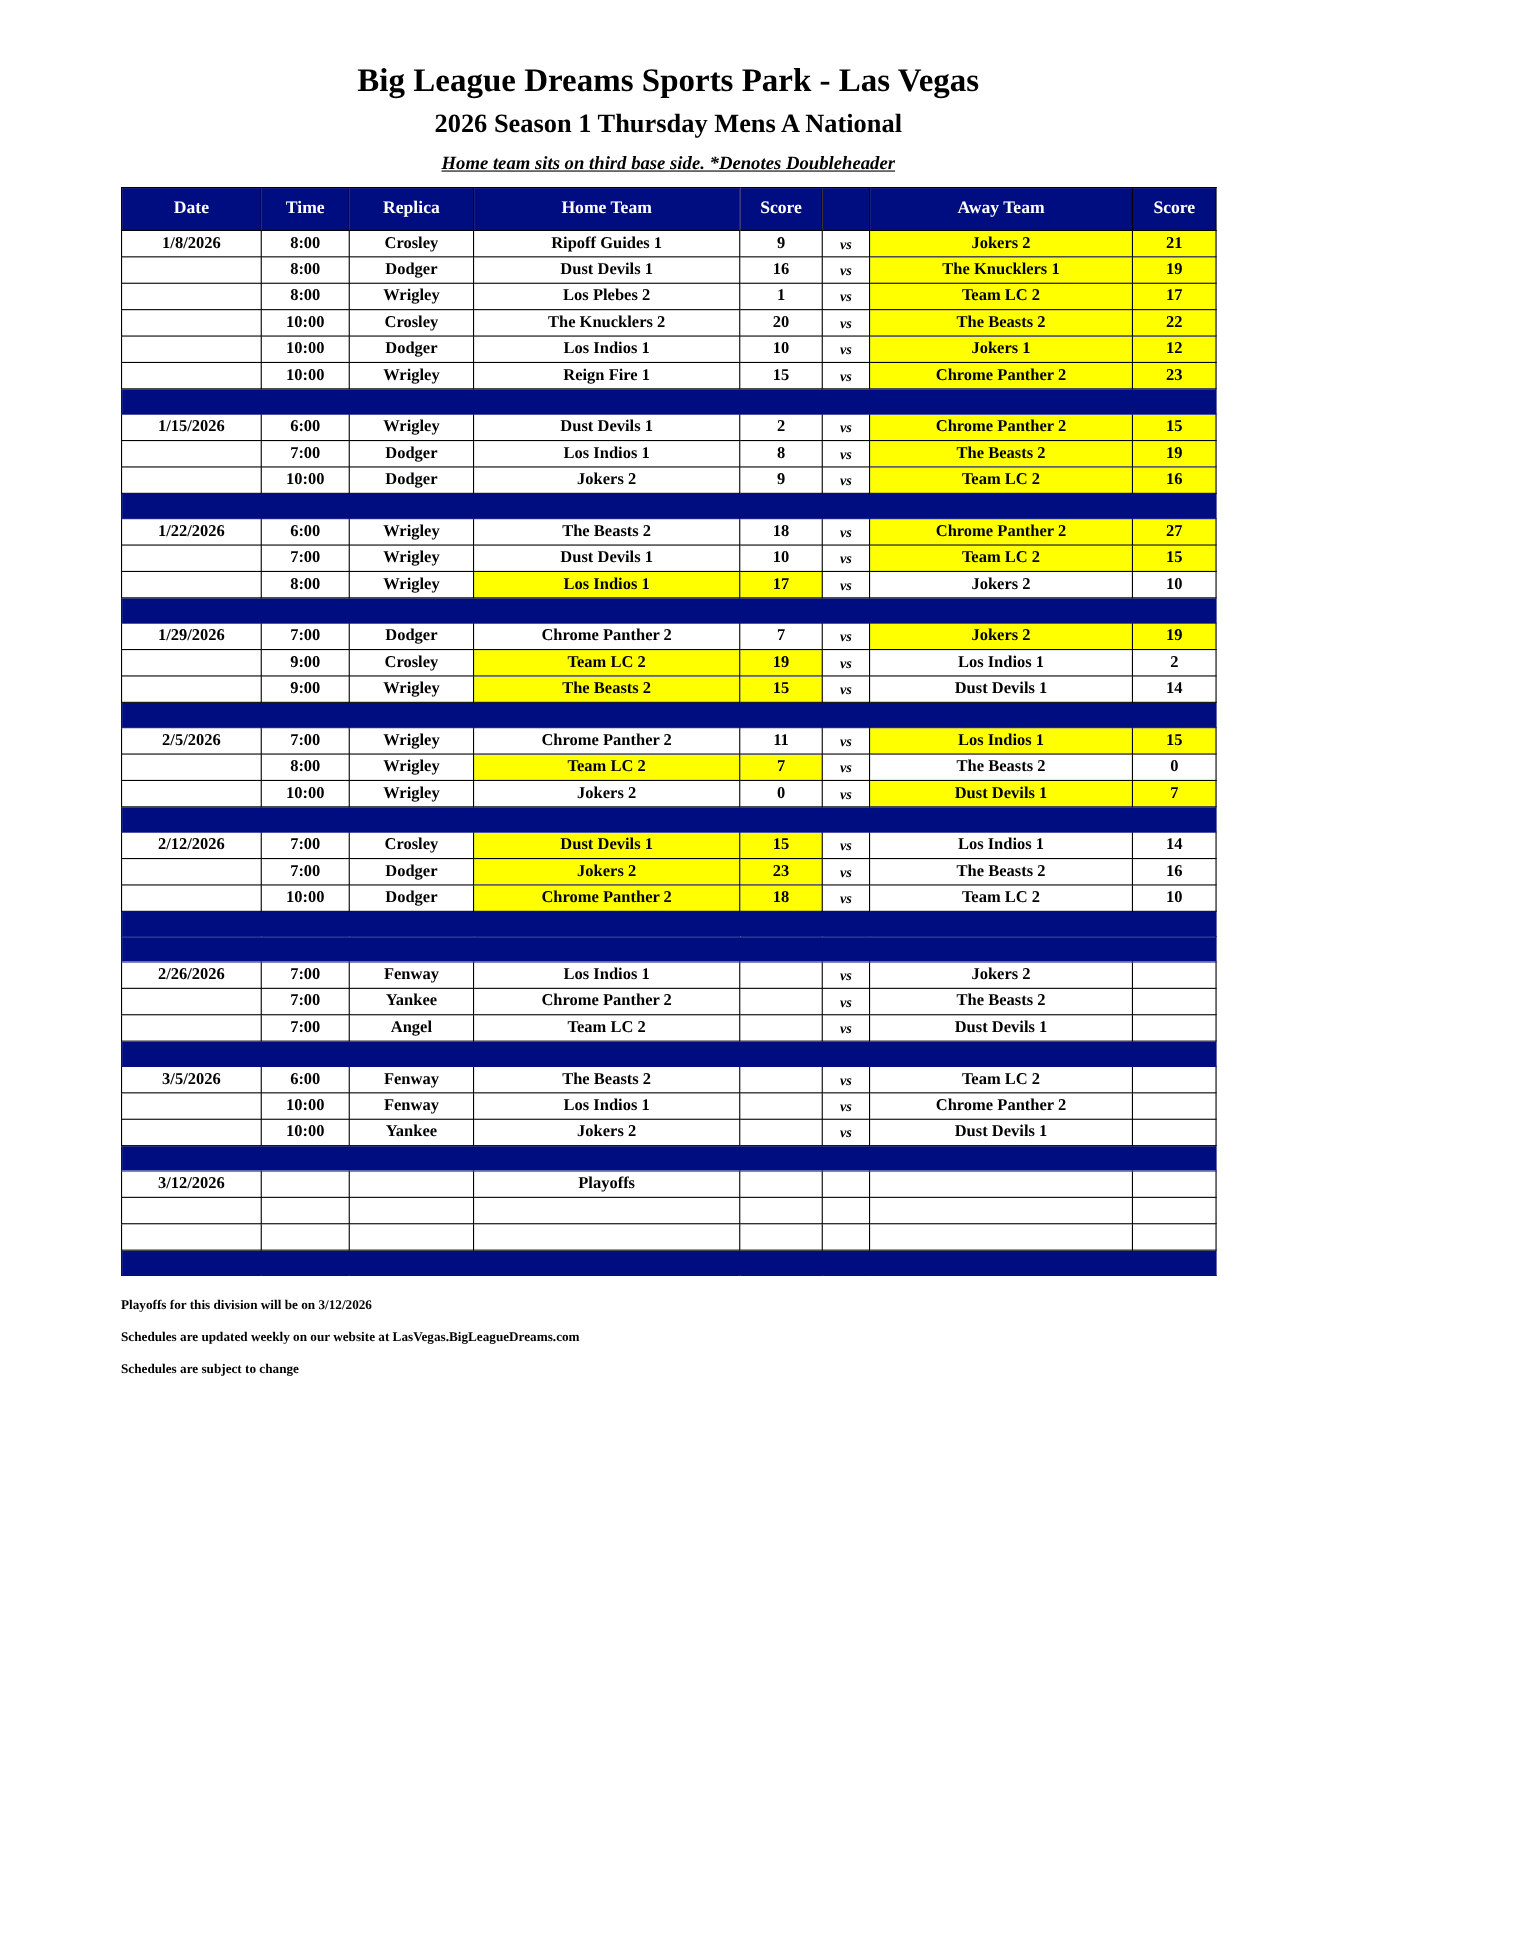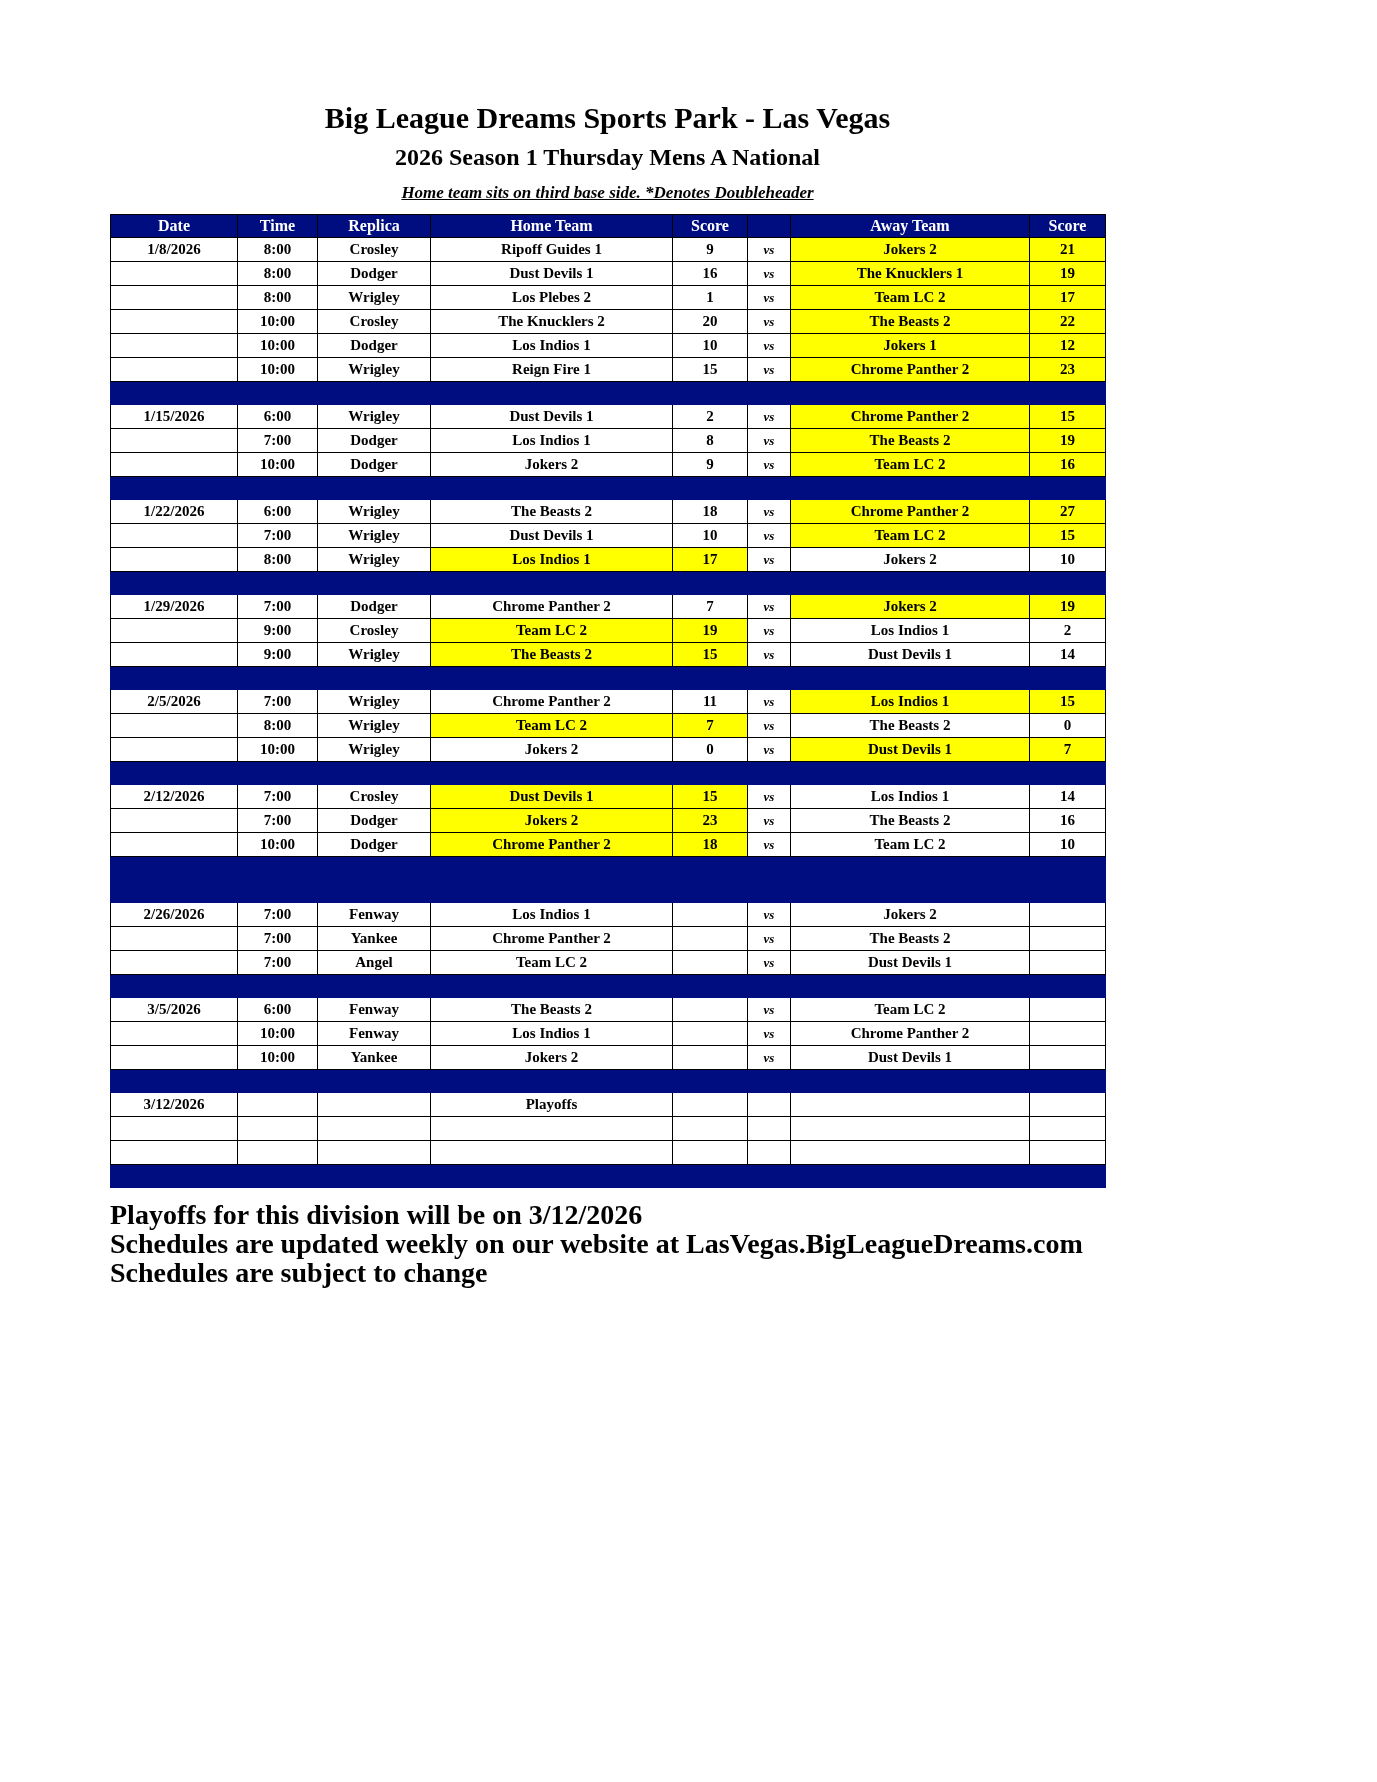--- a/index.html
+++ b/index.html
@@ -4,21 +4,21 @@
 <style>
   * { box-sizing: border-box; }
   html, body { margin: 0; padding: 0; }
   body {
     width: 1377px;
     height: 1782px;
     background: #ffffff;
     color: #000000;
     font-family: "Liberation Serif", serif;
   }
-  .doc { padding-top: 100px; }
+  .doc { padding-top: 56px; }
   .headings { width: 995px; margin-left: 110px; text-align: center; }
   .title { font-weight: bold; font-size: 30px; line-height: 36px; }
   .subtitle { font-weight: bold; font-size: 24px; line-height: 30px; margin-top: 6px; }
   .note { font-weight: bold; font-style: italic; font-size: 17px; line-height: 22px; margin-top: 10px; margin-bottom: 10px; text-decoration: underline; }
 
   table.schedule {
     border-collapse: collapse;
     table-layout: fixed;
     margin-left: 110px;
     width: 995px;
@@ -31,36 +31,36 @@
     font-size: 15px;
     text-align: center;
     vertical-align: middle;
     overflow: hidden;
     white-space: nowrap;
   }
   .schedule thead th {
     background: var(--navy);
     color: #ffffff;
     font-size: 16px;
-    height: 23px;
+    height: 39px;
   }
   .schedule tr.sep td {
     background: var(--navy);
     border-color: var(--navy);
     height: 23px;
     padding: 0;
   }
   .schedule td.hl { background: var(--yellow); }
   .schedule tr.notice td { background: var(--gray); }
   .schedule td.vs { font-style: italic; font-size: 13px; text-align: center; }
 
   .footer {
     margin: 12px 0 0 110px;
     font-weight: bold;
-    font-size: 28px;
+    font-size: 12px;
     line-height: 29px;
   }
 </style>
 </head>
 <body>
 
 <div class="doc">
   <div class="headings">
     <div class="title">Big League Dreams Sports Park - Las Vegas</div>
     <div class="subtitle">2026 Season 1 Thursday Mens A National</div>

